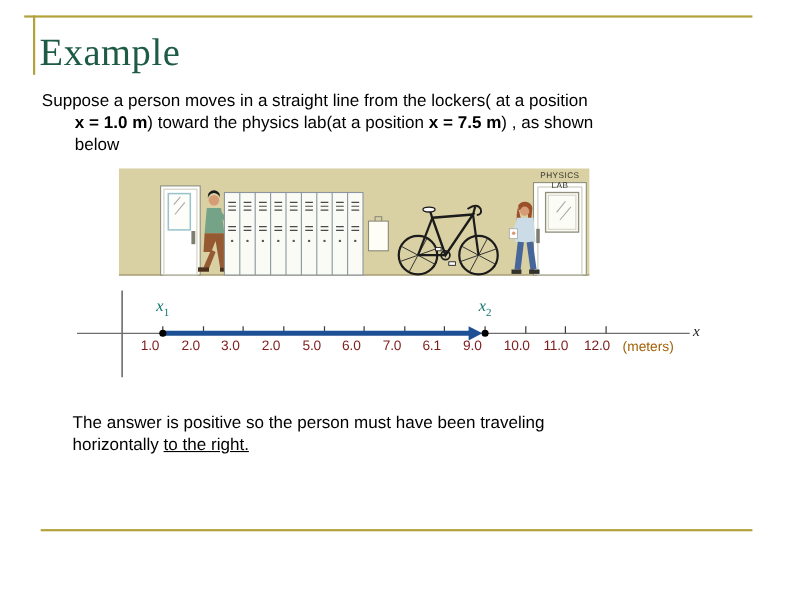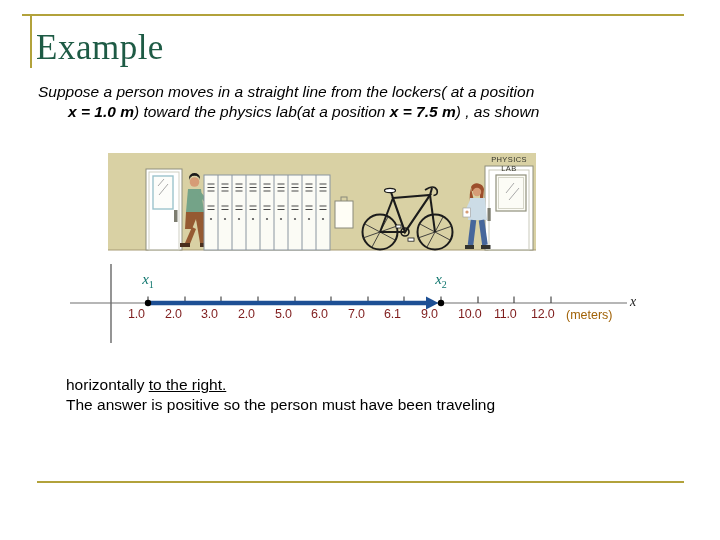--- a/index.html
+++ b/index.html
@@ -11,21 +11,21 @@
   .gold-left   { position:absolute; left:30px; top:14px; width:2px;  height:54px; background:#b2a23b; }
   .gold-bottom { position:absolute; left:37px; top:481px; width:647px; height:2px; background:#b2a23b; }
 
   .title {
     position:absolute; left:36px; top:28px;
     font-family:"Liberation Serif", serif; font-size:35px; line-height:40px;
     color:#1e5b45; letter-spacing:0.5px;
   }
 
   .intro { position:absolute; left:38px; top:82px; font-size:15.5px; line-height:20px; color:#000; }
-  .intro .ln { white-space:nowrap;font-style:italic; }
+  .intro .ln { white-space:nowrap; }
   .intro .indent { padding-left:30px; }
   .b { font-weight:bold; }
 
   .answer { position:absolute; left:66px; top:375px; font-size:15.5px; line-height:20px; color:#000; }
   .answer .ln { white-space:nowrap; }
   .u { text-decoration:underline; }
 
   .illu { position:absolute; left:108px; top:153px; width:428px; height:112px; }
 
   .figure { position:absolute; left:60px; top:262px; width:640px; height:92px; font-size:12.5px; color:#111; }
@@ -49,20 +49,21 @@
 
   <div class="gold-top"></div>
   <div class="gold-left"></div>
   <div class="gold-bottom"></div>
 
   <div class="title">Example</div>
 
   <div class="intro">
     <div class="ln">Suppose a person moves in a straight line from the lockers( at a position</div>
     <div class="ln indent"><span class="b">x = 1.0 m</span><span>) toward the physics lab(at a position </span><span class="b">x = 7.5 m</span><span>) , as shown</span></div>
+    <div class="ln indent">below</div>
   </div>
 
   <svg class="illu" viewBox="0 0 428 112" width="428" height="112">
     <rect x="0" y="0" width="428" height="97" fill="#d9d1a4"></rect>
     <line x1="0" y1="97" x2="428" y2="97" stroke="#a79c74" stroke-width="1.2"></line>
 
     <g>
       <rect x="38" y="16" width="36" height="81" fill="#ffffff" stroke="#8f8f7c" stroke-width="1"></rect>
       <rect x="41" y="19" width="30" height="78" fill="none" stroke="#cfcfc2" stroke-width="1"></rect>
       <rect x="45" y="23" width="20" height="33" fill="#fdfdfa" stroke="#9cc3cc" stroke-width="1.4"></rect>
@@ -219,17 +220,17 @@
     <span class="tick" style="left:491px">12.0</span>
 
     <span class="ptlabel" style="left:76px"><span>x</span><sub>1</sub></span>
     <span class="ptlabel" style="left:369px"><span>x</span><sub>2</sub></span>
     <span class="axis-x">x</span>
     <span class="units">(meters)</span>
 
   </div>
 
   <div class="answer">
+    <div class="ln">The answer is positive so the person must have been traveling</div>
     <div class="ln"><span>horizontally </span><span class="u">to the right.</span></div>
-    <div class="ln">The answer is positive so the person must have been traveling</div>
   </div>
 
 </div>
 
 </body></html>

